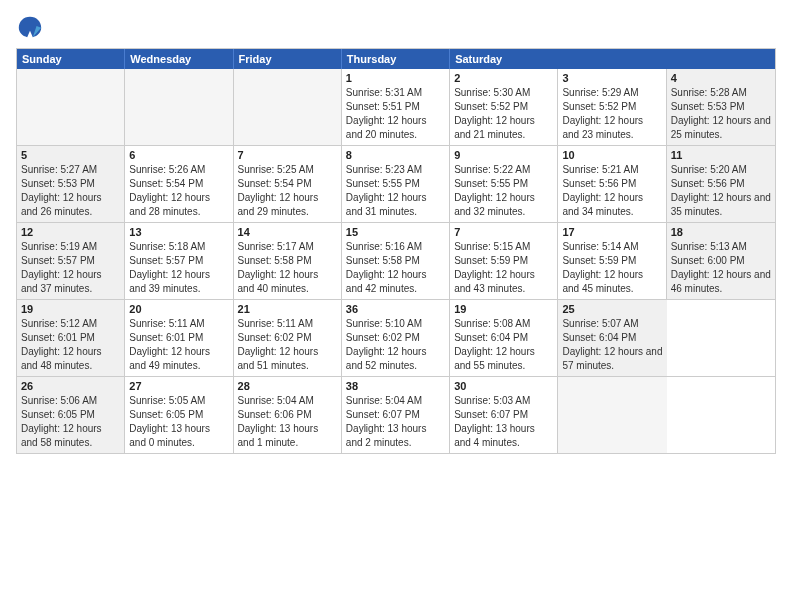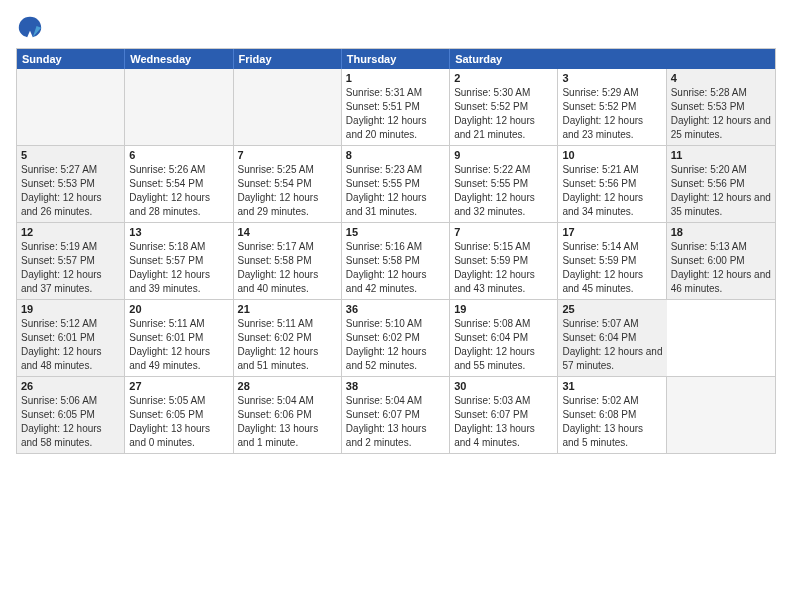--- a/index.html
+++ b/index.html
@@ -267,21 +267,17 @@
             <div class="cell-text">Sunrise: 5:04 AM<br>Sunset: 6:06 PM<br>Daylight: 13 hours and 1 minute.</div>
           </div>
           <div class="cal-cell">
             <span class="day-num">38</span>
             <div class="cell-text">Sunrise: 5:04 AM<br>Sunset: 6:07 PM<br>Daylight: 13 hours and 2 minutes.</div>
           </div>
           <div class="cal-cell">
             <span class="day-num">30</span>
             <div class="cell-text">Sunrise: 5:03 AM<br>Sunset: 6:07 PM<br>Daylight: 13 hours and 4 minutes.</div>
           </div>
-          <div class="cal-cell">
-            <span class="day-num">31</span>
-            <div class="cell-text">Sunrise: 5:02 AM<br>Sunset: 6:08 PM<br>Daylight: 13 hours and 5 minutes.</div>
-          </div>
           <div class="cal-cell empty"></div>
         </div>
       </div>
   </div>
 </div>
 
 </body></html>

